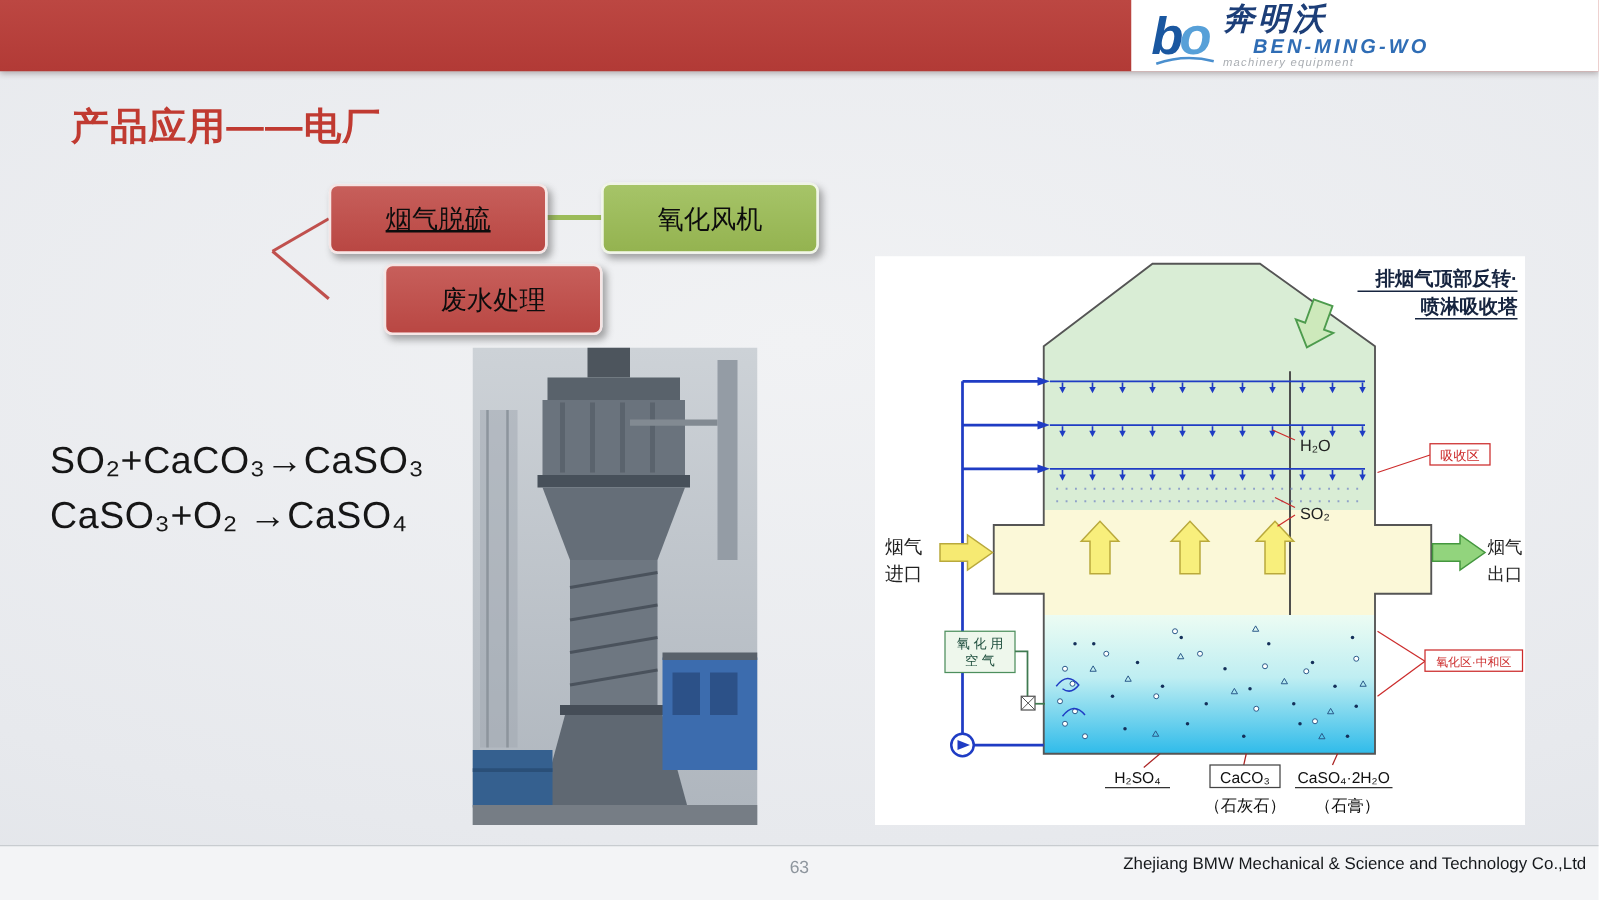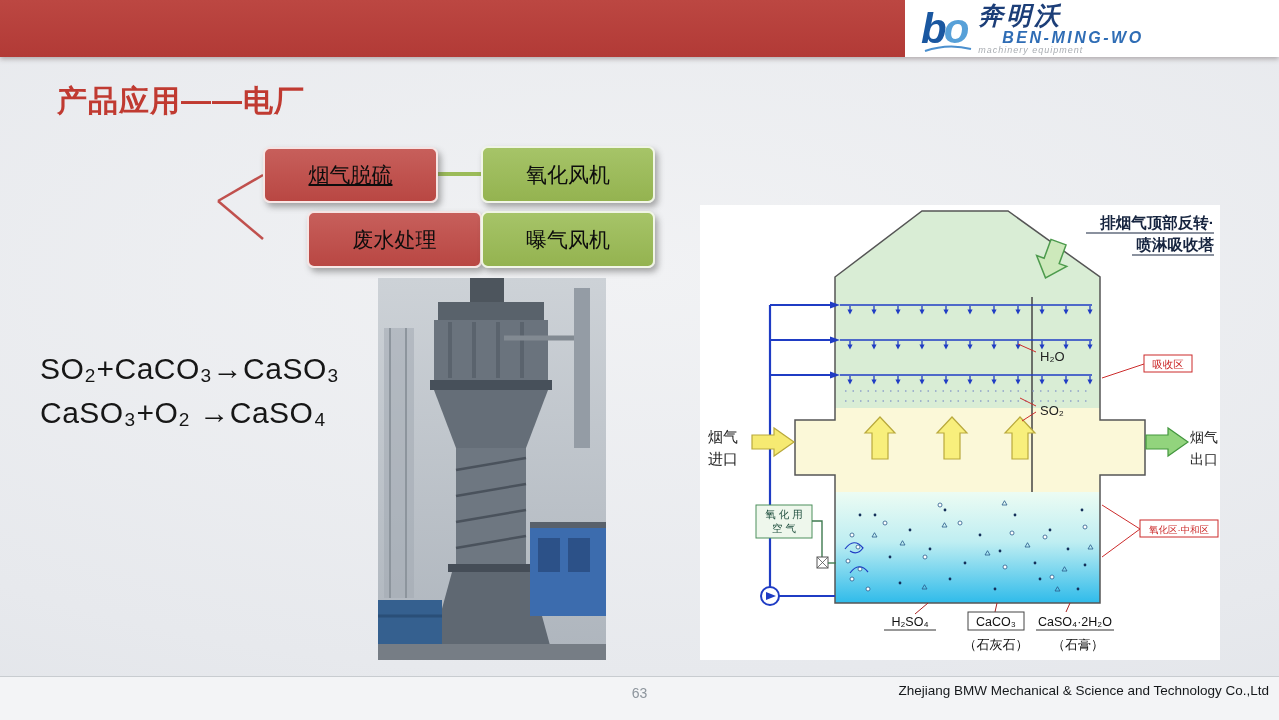--- a/index.html
+++ b/index.html
@@ -74,21 +74,20 @@
   <svg class="connectors">
     <line x1="8" y1="64" x2="53" y2="38" stroke="#c0504d" stroke-width="2.5"></line>
     <line x1="8" y1="64" x2="53" y2="102" stroke="#c0504d" stroke-width="2.5"></line>
     <line x1="228" y1="37" x2="271" y2="37" stroke="#9bbb59" stroke-width="4"></line>
     <line x1="228" y1="102" x2="271" y2="102" stroke="#9bbb59" stroke-width="4"></line>
   </svg>
 
   <div class="fc-box redb1">烟气脱硫</div>
   <div class="fc-box redb2">废水处理</div>
   <div class="fc-box grnb1">氧化风机</div>
-  <div class="fc-box grnb2">曝气风机</div>
 
   <div class="equations">
     <div>SO₂+CaCO₃→CaSO₃</div>
     <div>CaSO₃+O₂ →CaSO₄</div>
   </div>
 
   <div class="photo">
     <svg viewBox="0 0 228 382" width="228" height="382">
       <defs>
           <linearGradient id="sky" x1="0" y1="0" x2="0" y2="1">

